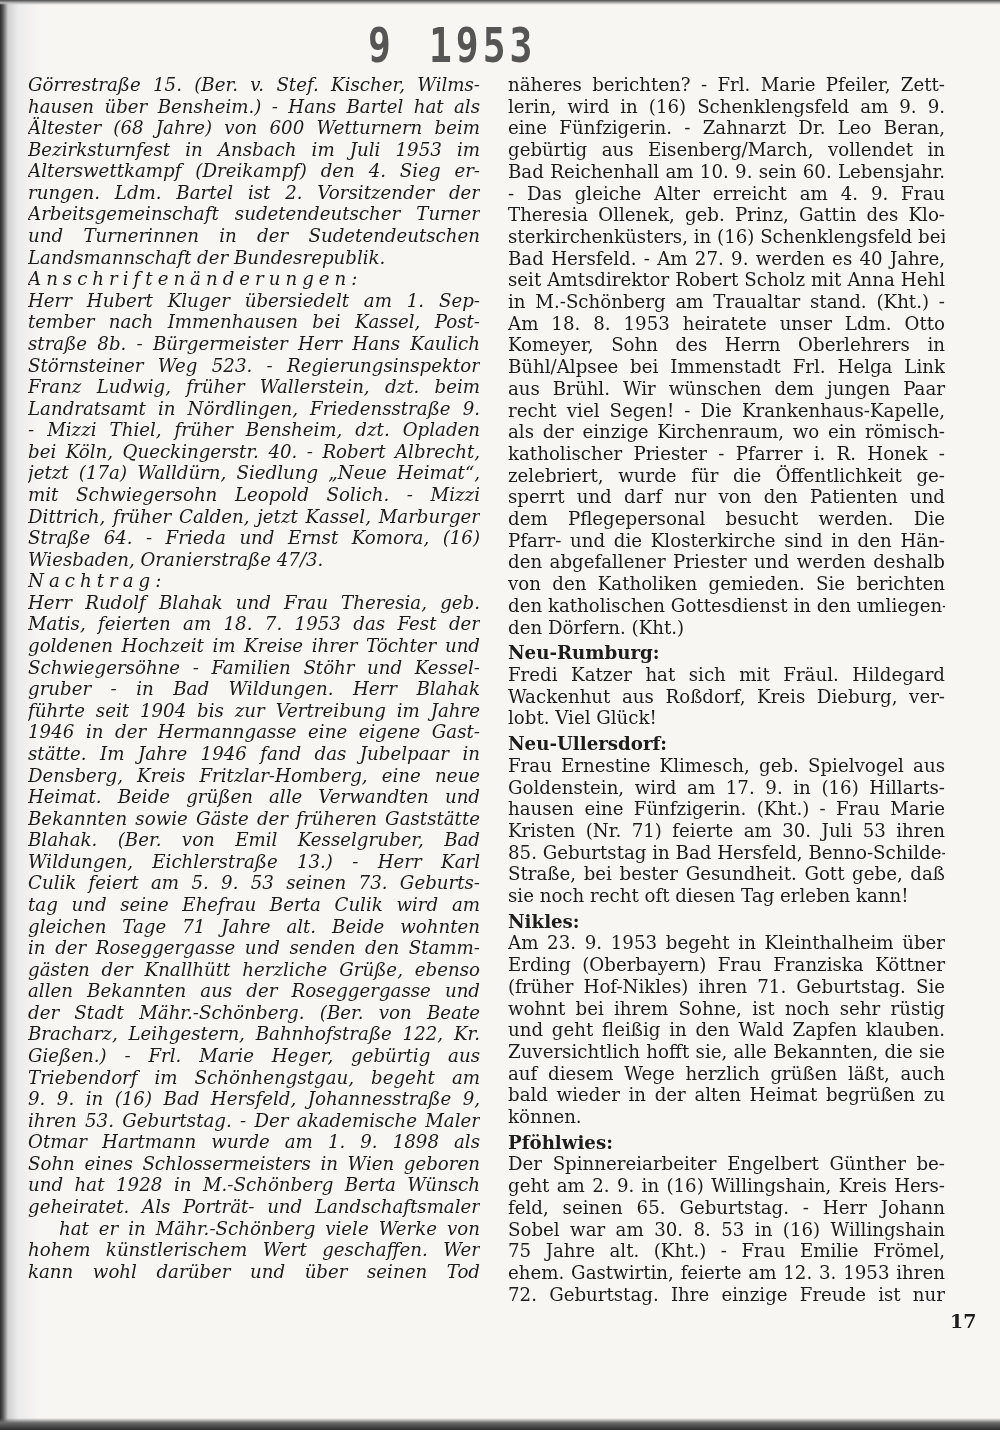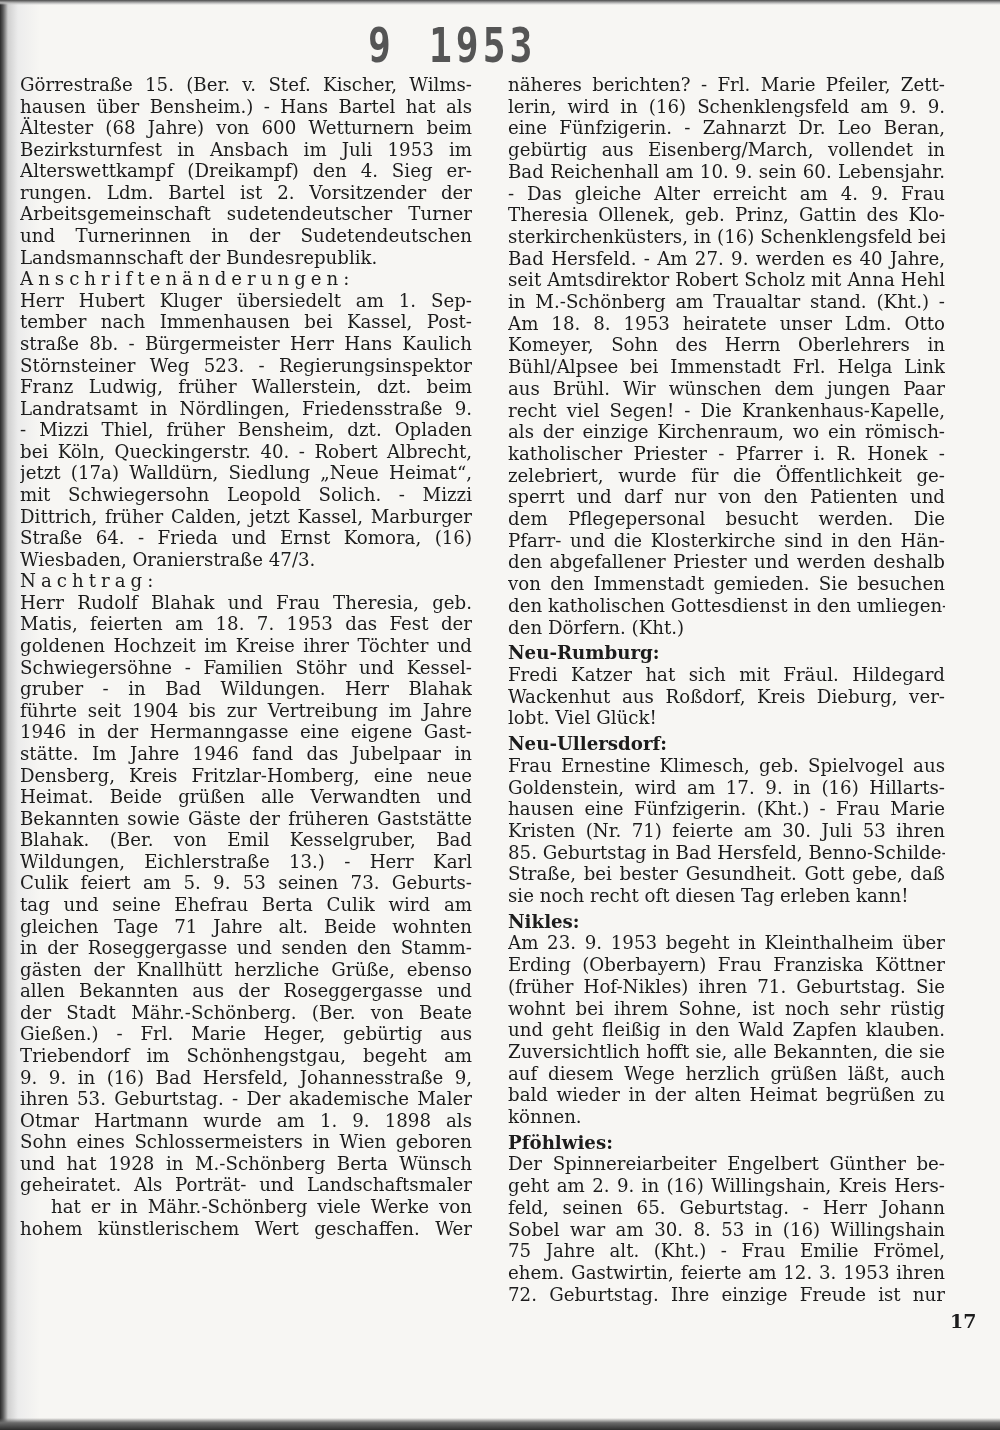--- a/index.html
+++ b/index.html
@@ -25,21 +25,21 @@
     position:absolute; top:18px; left:368px;
     font-family:"DejaVu Sans Mono", "Liberation Mono", monospace;
     font-weight:bold; font-size:38px; color:#555;
     letter-spacing:4px; transform:scaleY(1.25); transform-origin:top left;
   }
   .stamp .month { margin-right:34px; }
   .col {
     position:absolute; top:74px;
     font-size:18.2px; line-height:23.6px;
   }
-  .col-left { left:20px; width:452px; }
+  .col-left { left:28px; width:452px;font-style:italic; }
   .col-right { left:508px; width:437px; }
   .line {
     display:block; white-space:nowrap; text-align:justify;
     text-align-last:justify; height:23.6px; overflow:hidden;
   }
   .line.last { text-align-last:left; }
   .spaced { letter-spacing:5px; }
   .heading { font-weight:bold; text-align-last:left; margin-top:4px; }
   .page-number {
     position:absolute; left:950px; top:1310px;
@@ -95,30 +95,32 @@
     <span class="line" style="height: 21.5822px; line-height: 21.5822px;">Bekannten sowie Gäste der früheren Gaststätte</span>
     <span class="line" style="height: 21.5822px; line-height: 21.5822px;">Blahak. (Ber. von Emil Kesselgruber, Bad</span>
     <span class="line" style="height: 21.5822px; line-height: 21.5822px;">Wildungen, Eichlerstraße 13.) - Herr Karl</span>
     <span class="line" style="height: 21.5822px; line-height: 21.5822px;">Culik feiert am 5. 9. 53 seinen 73. Geburts-</span>
     <span class="line" style="height: 21.5822px; line-height: 21.5822px;">tag und seine Ehefrau Berta Culik wird am</span>
     <span class="line" style="height: 21.5822px; line-height: 21.5822px;">gleichen Tage 71 Jahre alt. Beide wohnten</span>
     <span class="line" style="height: 21.5822px; line-height: 21.5822px;">in der Roseggergasse und senden den Stamm-</span>
     <span class="line" style="height: 21.5822px; line-height: 21.5822px;">gästen der Knallhütt herzliche Grüße, ebenso</span>
     <span class="line" style="height: 21.5822px; line-height: 21.5822px;">allen Bekannten aus der Roseggergasse und</span>
     <span class="line" style="height: 21.5822px; line-height: 21.5822px;">der Stadt Mähr.-Schönberg. (Ber. von Beate</span>
+    <span class="line" style="height: 21.5822px; line-height: 21.5822px;">Bracharz, Leihgestern, Bahnhofstraße 122, Kr.</span>
     <span class="line" style="height: 21.5822px; line-height: 21.5822px;">Gießen.) - Frl. Marie Heger, gebürtig aus</span>
     <span class="line" style="height: 21.5822px; line-height: 21.5822px;">Triebendorf im Schönhengstgau, begeht am</span>
     <span class="line" style="height: 21.5822px; line-height: 21.5822px;">9. 9. in (16) Bad Hersfeld, Johannesstraße 9,</span>
     <span class="line" style="height: 21.5822px; line-height: 21.5822px;">ihren 53. Geburtstag. - Der akademische Maler</span>
     <span class="line" style="height: 21.5822px; line-height: 21.5822px;">Otmar Hartmann wurde am 1. 9. 1898 als</span>
     <span class="line" style="height: 21.5822px; line-height: 21.5822px;">Sohn eines Schlossermeisters in Wien geboren</span>
     <span class="line" style="height: 21.5822px; line-height: 21.5822px;">und hat 1928 in M.-Schönberg Berta Wünsch</span>
     <span class="line" style="height: 21.5822px; line-height: 21.5822px;">geheiratet. Als Porträt- und Landschaftsmaler</span>
     <span class="line" style="height: 21.5822px; line-height: 21.5822px; margin-left: 31px;">hat er in Mähr.-Schönberg viele Werke von</span>
     <span class="line" style="height: 21.5822px; line-height: 21.5822px;">hohem künstlerischem Wert geschaffen. Wer</span>
+    <span class="line" style="height: 21.5822px; line-height: 21.5822px;">kann wohl darüber und über seinen Tod</span>
   </div>
 <div class="col col-right" id="col-right" style="line-height: 21.7113px;">
     <span class="line" style="height: 21.7113px; line-height: 21.7113px;">näheres berichten? - Frl. Marie Pfeiler, Zett-</span>
     <span class="line" style="height: 21.7113px; line-height: 21.7113px;">lerin, wird in (16) Schenklengsfeld am 9. 9.</span>
     <span class="line" style="height: 21.7113px; line-height: 21.7113px;">eine Fünfzigerin. - Zahnarzt Dr. Leo Beran,</span>
     <span class="line" style="height: 21.7113px; line-height: 21.7113px;">gebürtig aus Eisenberg/March, vollendet in</span>
     <span class="line" style="height: 21.7113px; line-height: 21.7113px;">Bad Reichenhall am 10. 9. sein 60. Lebensjahr.</span>
     <span class="line" style="height: 21.7113px; line-height: 21.7113px;">- Das gleiche Alter erreicht am 4. 9. Frau</span>
     <span class="line" style="height: 21.7113px; line-height: 21.7113px;">Theresia Ollenek, geb. Prinz, Gattin des Klo-</span>
     <span class="line" style="height: 21.7113px; line-height: 21.7113px;">sterkirchenküsters, in (16) Schenklengsfeld bei</span>
@@ -130,21 +132,21 @@
     <span class="line" style="height: 21.7113px; line-height: 21.7113px;">Bühl/Alpsee bei Immenstadt Frl. Helga Link</span>
     <span class="line" style="height: 21.7113px; line-height: 21.7113px;">aus Brühl. Wir wünschen dem jungen Paar</span>
     <span class="line" style="height: 21.7113px; line-height: 21.7113px;">recht viel Segen! - Die Krankenhaus-Kapelle,</span>
     <span class="line" style="height: 21.7113px; line-height: 21.7113px;">als der einzige Kirchenraum, wo ein römisch-</span>
     <span class="line" style="height: 21.7113px; line-height: 21.7113px;">katholischer Priester - Pfarrer i. R. Honek -</span>
     <span class="line" style="height: 21.7113px; line-height: 21.7113px;">zelebriert, wurde für die Öffentlichkeit ge-</span>
     <span class="line" style="height: 21.7113px; line-height: 21.7113px;">sperrt und darf nur von den Patienten und</span>
     <span class="line" style="height: 21.7113px; line-height: 21.7113px;">dem Pflegepersonal besucht werden. Die</span>
     <span class="line" style="height: 21.7113px; line-height: 21.7113px;">Pfarr- und die Klosterkirche sind in den Hän-</span>
     <span class="line" style="height: 21.7113px; line-height: 21.7113px;">den abgefallener Priester und werden deshalb</span>
-    <span class="line" style="height: 21.7113px; line-height: 21.7113px;">von den Immenstadt gemieden. Sie besuchen</span>
+    <span class="line" style="height: 21.7113px; line-height: 21.7113px;">von den Katholiken gemieden. Sie berichten</span>
     <span class="line" style="height: 21.7113px; line-height: 21.7113px;">den katholischen Gottesdienst in den umliegen-</span>
     <span class="line last" style="height: 21.7113px; line-height: 21.7113px;">den Dörfern. (Kht.)</span>
     <span class="line heading" style="height: 21.7113px; line-height: 21.7113px;">Neu-Rumburg:</span>
     <span class="line" style="height: 21.7113px; line-height: 21.7113px;">Fredi Katzer hat sich mit Fräul. Hildegard</span>
     <span class="line" style="height: 21.7113px; line-height: 21.7113px;">Wackenhut aus Roßdorf, Kreis Dieburg, ver-</span>
     <span class="line last" style="height: 21.7113px; line-height: 21.7113px;">lobt. Viel Glück!</span>
     <span class="line heading" style="height: 21.7113px; line-height: 21.7113px;">Neu-Ullersdorf:</span>
     <span class="line" style="height: 21.7113px; line-height: 21.7113px;">Frau Ernestine Klimesch, geb. Spielvogel aus</span>
     <span class="line" style="height: 21.7113px; line-height: 21.7113px;">Goldenstein, wird am 17. 9. in (16) Hillarts-</span>
     <span class="line" style="height: 21.7113px; line-height: 21.7113px;">hausen eine Fünfzigerin. (Kht.) - Frau Marie</span>

